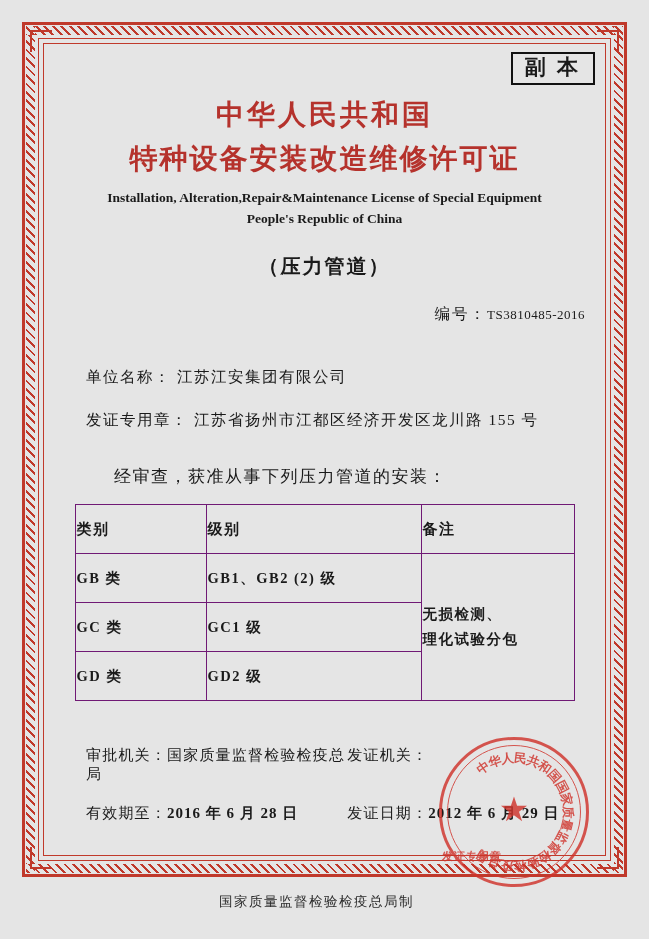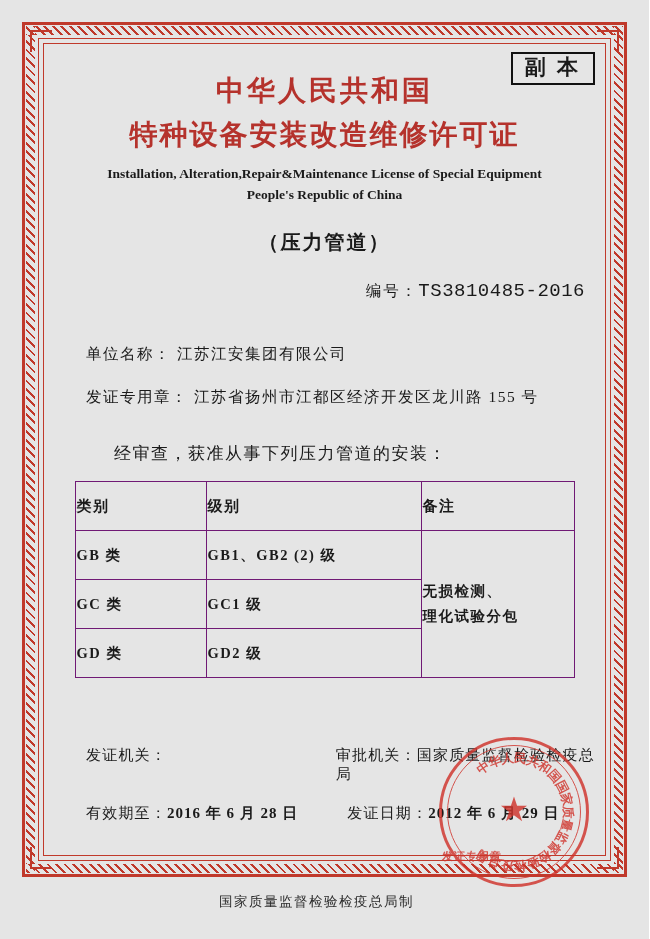--- a/index.html
+++ b/index.html
@@ -101,21 +101,21 @@
     font-family: "Liberation Serif", serif;
     line-height: 1;
   }
 
   .title-zh1 {
     text-align: center;
     font-size: 28px;
     font-weight: bold;
     color: #b5322c;
     letter-spacing: 3px;
-    margin-top: 24px;
+    margin-top: 48px;
     font-family: "Liberation Serif", serif;
   }
   .title-zh2 {
     text-align: center;
     font-size: 28px;
     font-weight: bold;
     color: #b5322c;
     letter-spacing: 2px;
     margin-top: 6px;
     font-family: "Liberation Serif", serif;
@@ -146,21 +146,21 @@
   }
 
   .serial-row {
     text-align: right;
     margin-top: 24px;
     padding-right: 12px;
     font-size: 15.5px;
     letter-spacing: 1px;
   }
   .serial-label { letter-spacing: 2px; }
-  .serial-value { font-family: Liberation Mono, monospace; font-size: 19px; letter-spacing: 0.5px; }
+  .serial-value { font-family: Liberation Serif, serif; font-size: 13px; letter-spacing: 0.5px; }
 
   .field-row {
     margin-top: 22px;
     padding-left: 34px;
     font-size: 15.5px;
     letter-spacing: 1.5px;
   }
   .field-row.first { margin-top: 42px; }
   .field-label { }
   .field-value { margin-left: 6px; letter-spacing: 1.5px; }
@@ -342,25 +342,25 @@
         </tr>
         <tr>
           <td>GD 类</td>
           <td>GD2 级</td>
         </tr>
       </tbody>
     </table>
 
     <div class="bottom">
       <div class="bottom-row">
+        <div class="bottom-col">
+          <span>审批机关：</span><span>国家质量监督检验检疫总局</span>
+        </div>
         <div class="bottom-col right">
           <span>发证机关：</span><span></span>
-        </div>
-        <div class="bottom-col">
-          <span>审批机关：</span><span>国家质量监督检验检疫总局</span>
         </div>
       </div>
       <div class="bottom-row">
         <div class="bottom-col">
           <span>有效期至：</span><span class="bold-val">2016 年 6 月 28 日</span>
         </div>
         <div class="bottom-col right">
           <span>发证日期：</span><span class="bold-val">2012 年 6 月 29 日</span>
         </div>
       </div>

